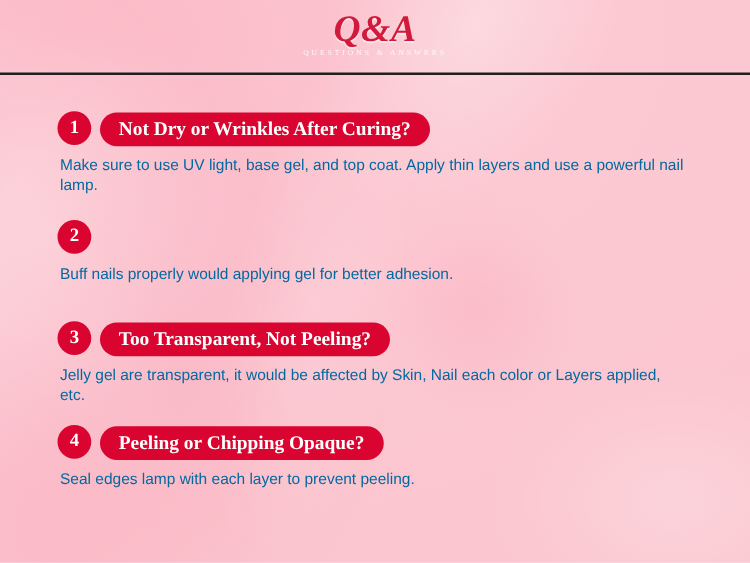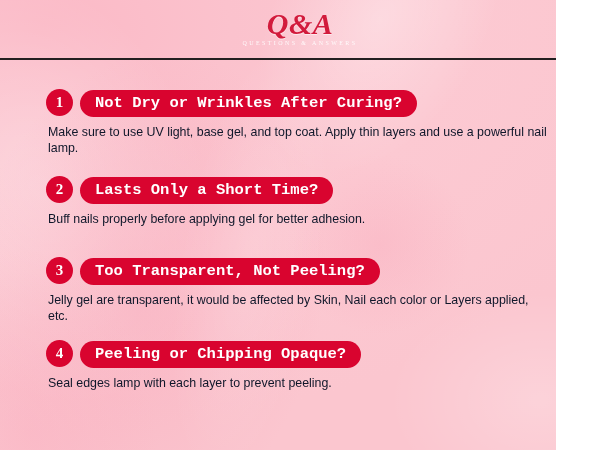--- a/index.html
+++ b/index.html
@@ -8,21 +8,21 @@
   }
   body {
     width: 600px;
     height: 450px;
     overflow: hidden;
     font-family: "Liberation Sans", sans-serif;
   }
 
   #page {
     position: relative;
-    width: 556px;
+    width: 600px;
     height: 450px;
     overflow: hidden;
     background: #fbc7d0;
   }
 
   
   .bg-layer {
     position: absolute;
     inset: 0;
     overflow: hidden;
@@ -150,33 +150,33 @@
     display: flex;
     align-items: center;
     justify-content: center;
     box-sizing: border-box;
   }
   .qa-pill {
     margin-left: 34px;
     display: inline-block;
     background: #d9042f;
     color: #ffffff;
-    font-family: Liberation Mono, monospace;
+    font-family: Liberation Serif, serif;
     font-weight: bold;
     font-size: 15.5px;
     line-height: 27px;
     height: 27px;
     padding: 0 15px;
     border-radius: 14px;
     white-space: nowrap;
   }
   .qa-answer {
     margin: 7px 0 0 48px;
     width: 500px;
-    color: #0f172a;
+    color: #0369a1;
     font-family: "Liberation Sans", sans-serif;
     font-size: 12.4px;
     line-height: 16px;
   }
 </style>
 </head>
 <body>
 
 <div id="page">
 
@@ -205,23 +205,22 @@
       <div class="qa-head">
         <span class="qa-badge">1</span>
         <span class="qa-pill">Not Dry or Wrinkles After Curing?</span>
       </div>
       <div class="qa-answer">Make sure to use UV light, base gel, and top coat. Apply thin layers and use a powerful nail lamp.</div>
     </div>
 
     <div class="qa-item" style="top:117px;">
       <div class="qa-head">
         <span class="qa-badge">2</span>
-        <span class="qa-pill">Lasts Only a Short Time?</span>
-      </div>
-      <div class="qa-answer">Buff nails properly before applying gel for better adhesion.</div>
+      </div>
+      <div class="qa-answer">Buff nails properly would applying gel for better adhesion.</div>
     </div>
 
     <div class="qa-item" style="top:198px;">
       <div class="qa-head">
         <span class="qa-badge">3</span>
         <span class="qa-pill">Too Transparent, Not Peeling?</span>
       </div>
       <div class="qa-answer">Jelly gel are transparent, it would be affected by Skin, Nail each color or Layers applied, etc.</div>
     </div>
 

